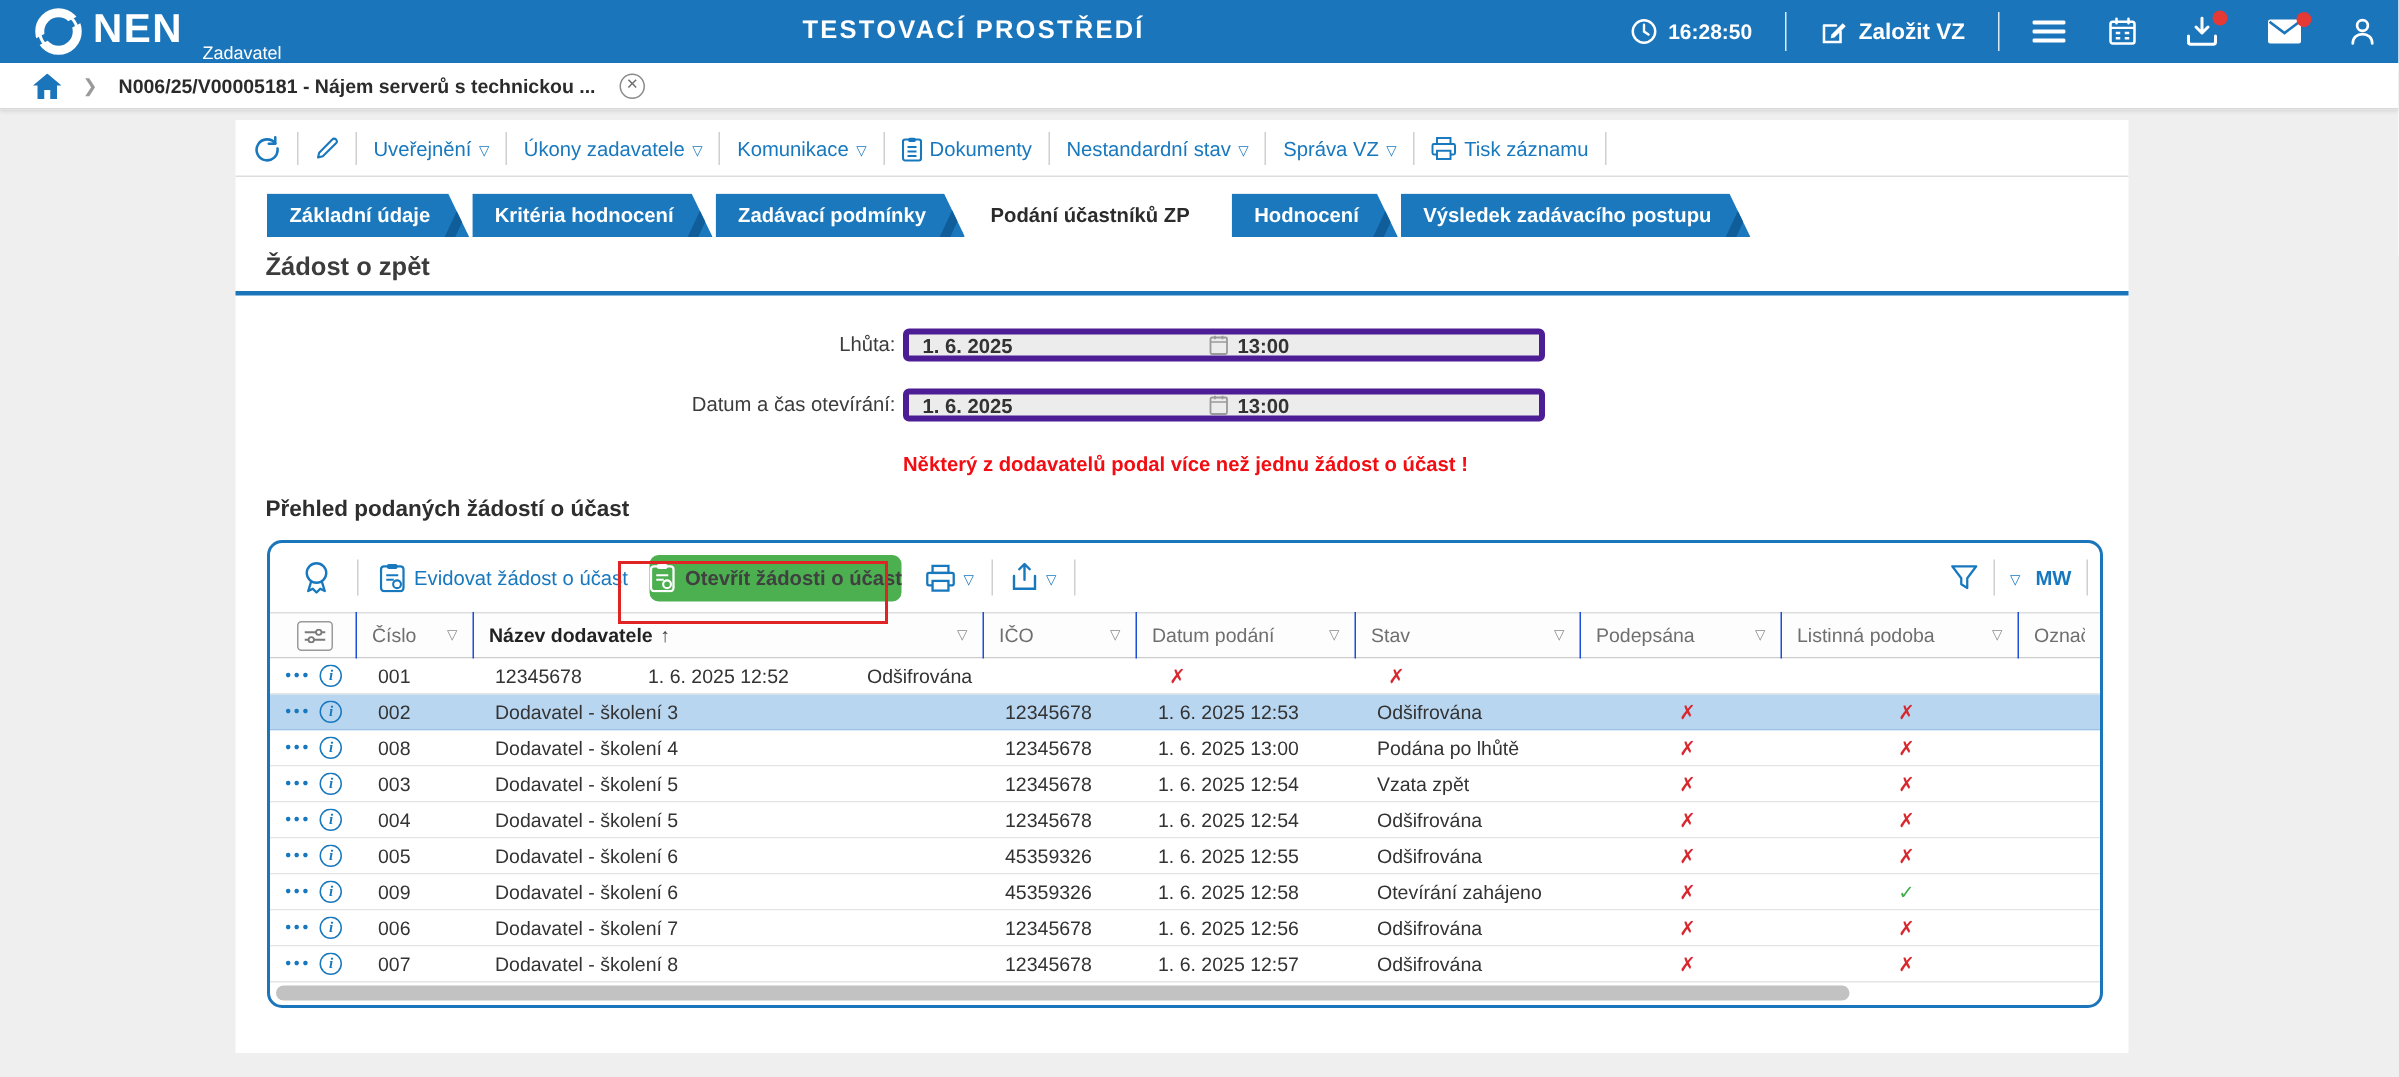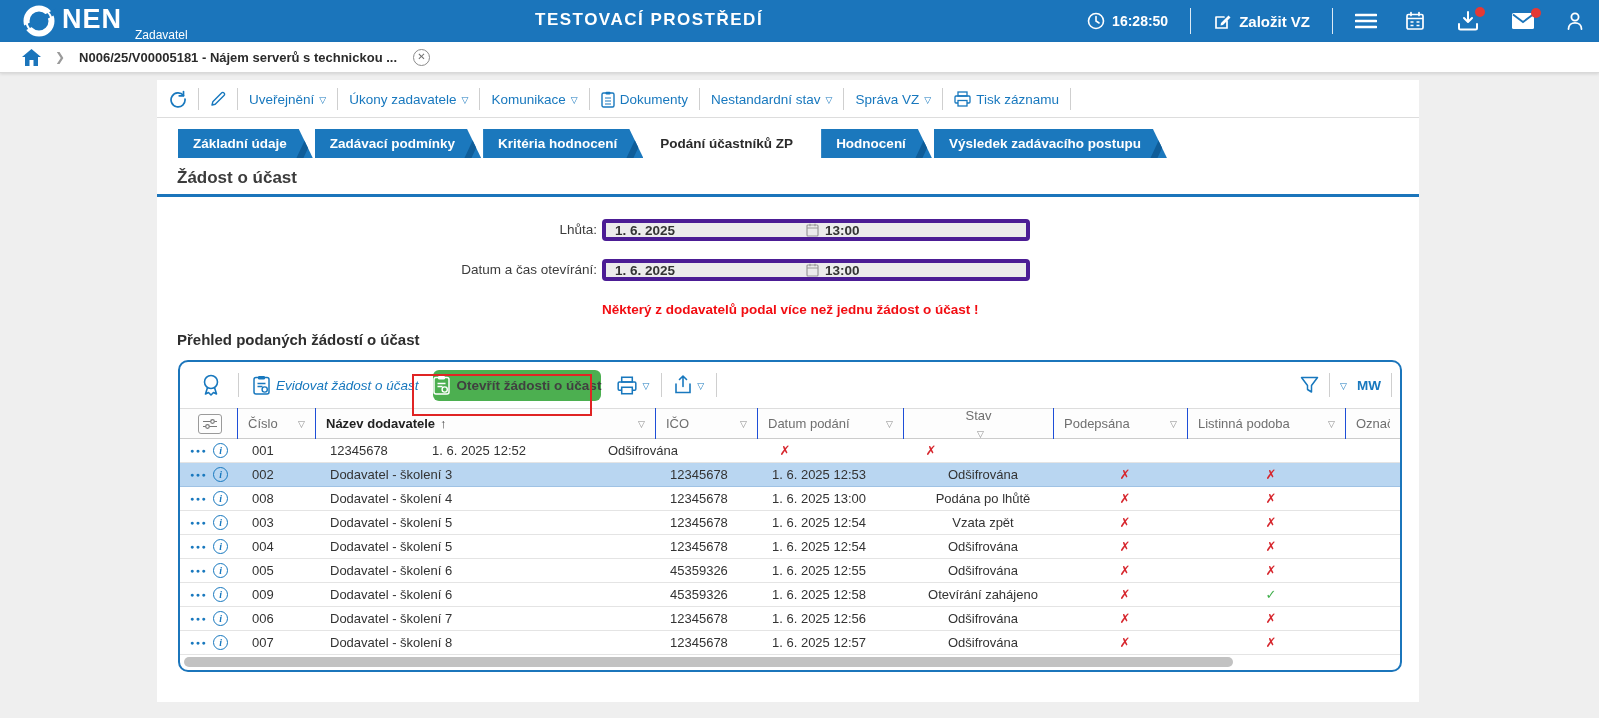--- a/index.html
+++ b/index.html
@@ -53,37 +53,37 @@
   .fdate { padding-left:9px; width:200px; }
   .ftime { display:flex; align-items:center; gap:6px; }
   .warning { position:absolute; left:445px; top:222px; font-size:13.5px; font-weight:bold; color:#f20d12; }
 
   
   .tbl-title { position:absolute; left:20px; top:251px; font-size:15px; font-weight:bold; color:#2e2e2e; }
   .tbl { position:absolute; left:21px; top:280px; width:1224px; height:312px; border:2px solid #1b75bb; border-radius:10px; background:#fff; overflow:hidden; }
 
   .tbl-toolbar { position:relative; height:46px; display:flex; align-items:center; padding-left:20px; color:#1878be; }
   .tt-div { width:1px; height:24px; background:#cfcfcf; }
-  .tt-link { display:flex; align-items:center; gap:6px; font-size:13.5px; color:#1878be; cursor:pointer; white-space:nowrap;font-style:italic; }
+  .tt-link { display:flex; align-items:center; gap:6px; font-size:13.5px; color:#1878be; cursor:pointer; white-space:nowrap; }
   .btn-green { display:flex; align-items:center; gap:7px; background:#4caf50; color:#404040; font-size:13.5px; font-weight:bold; border:none; border-radius:6px; height:31px; padding:0 0; cursor:pointer; white-space:nowrap;justify-content:flex-end; }
   .red-highlight { position:absolute; left:232px; top:12px; width:180px; height:42px; border:2px solid #e02424; z-index:5; pointer-events:none; }
   .tt-right { position:absolute; right:8px; top:0; height:46px; display:flex; align-items:center; gap:10px; }
   .mw { font-size:13.5px; font-weight:bold; color:#1878be; cursor:pointer; }
 
   
   .thead { display:flex; height:31px; border-top:1px solid #ddd; border-bottom:1px solid #ccc; align-items:center; color:#6f6f6f; font-size:13px; background:#fdfdfd; }
   .trow { display:flex; height:24px; align-items:center; border-bottom:1px solid #e4e4e4; font-size:13px; color:#333; background:#fff; cursor:pointer; }
   .trow.selected { background:#b9d6f1; border-bottom:1px solid #9fc2e4; }
   .c { padding:0 10px; overflow:hidden; white-space:nowrap; flex:none; display:flex; align-items:center; }
   .c-ic   { width:62px;  justify-content:flex-start; gap:6px; padding:0 0 0 10px; }
   .c-num  { width:78px; }
   .c-sup  { width:340px; }
   .c-ico  { width:102px; }
   .c-date { width:146px; }
-  .c-stav { width:150px;flex-direction:column; }
+  .c-stav { width:150px; }
   .c-sign { width:134px; justify-content:center; }
   .c-paper{ width:158px; justify-content:center; }
   .c-mark { width:54px; }
   .hcell { position:relative; height:31px; display:flex; align-items:center; justify-content:space-between; border-right:1px solid #1d4ed8; }
   .hcell:last-child { border-right:none; }
   .hname { overflow:hidden; white-space:nowrap; }
   .hfilter { font-size:9px; color:#8a8a8a; cursor:pointer; padding-left:4px; }
   .h-sup .hname { font-weight:bold; color:#222; }
   .sort-arrow { font-size:13px; color:#444; margin-left:5px; }
   .sliders-box { width:24px; height:20px; border:1px solid #9a9a9a; border-radius:3px; display:flex; align-items:center; justify-content:center; margin-left:8px; cursor:pointer; }
@@ -236,37 +236,37 @@
     </span>
     <span class="rt-div"></span>
   </div>
   <div class="rec-toolbar-border"></div>
 
   <div class="tabs">
     <div class="tab">
         <span>Základní údaje</span>
       </div>
     <div class="tab">
+        <span>Kritéria hodnocení</span>
+      </div>
+    <div class="tab">
         <span>Zadávací podmínky</span>
-      </div>
-    <div class="tab">
-        <span>Kritéria hodnocení</span>
       </div>
     <div class="tab active">
         <span>Podání účastníků ZP</span>
       </div>
     <div class="tab">
         <span>Hodnocení</span>
       </div>
     <div class="tab">
         <span>Výsledek zadávacího postupu</span>
       </div>
   </div>
 
-  <div class="sec-title">Žádost o účast</div>
+  <div class="sec-title">Žádost o zpět</div>
   <div class="sec-underline"></div>
 
   <div class="frow" style="top:139px">
     <span class="flabel">Lhůta:</span>
     <div class="finput">
       <span class="fdate">1. 6. 2025</span>
       <span class="ftime">
         <svg width="13" height="14" viewBox="0 0 13 14">
             <rect x="1" y="2" width="11" height="11" rx="1" fill="none" stroke="#9a9a9a" stroke-width="1.2"></rect>
             <path d="M1 5 h11" stroke="#9a9a9a" stroke-width="1"></path>

